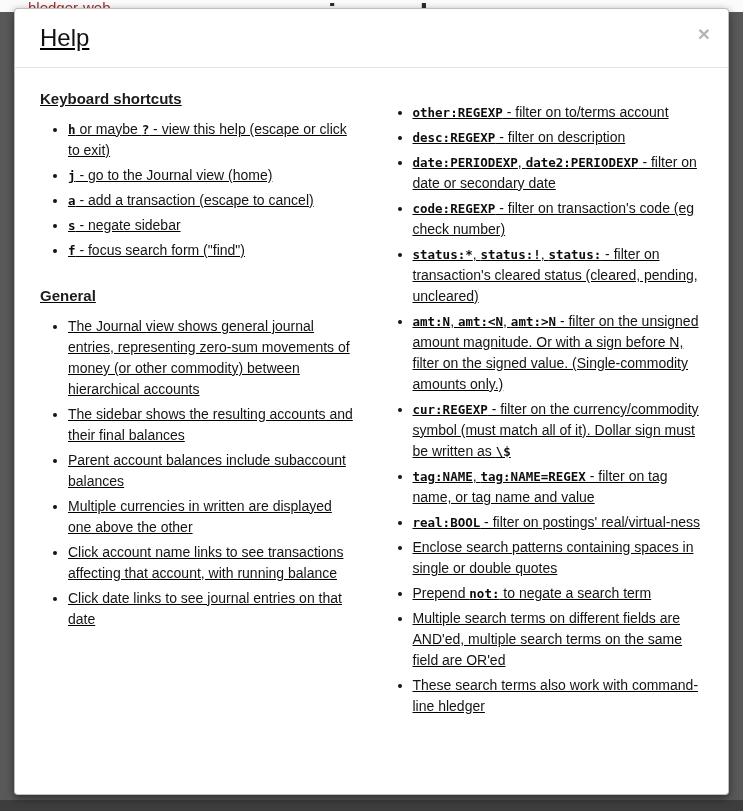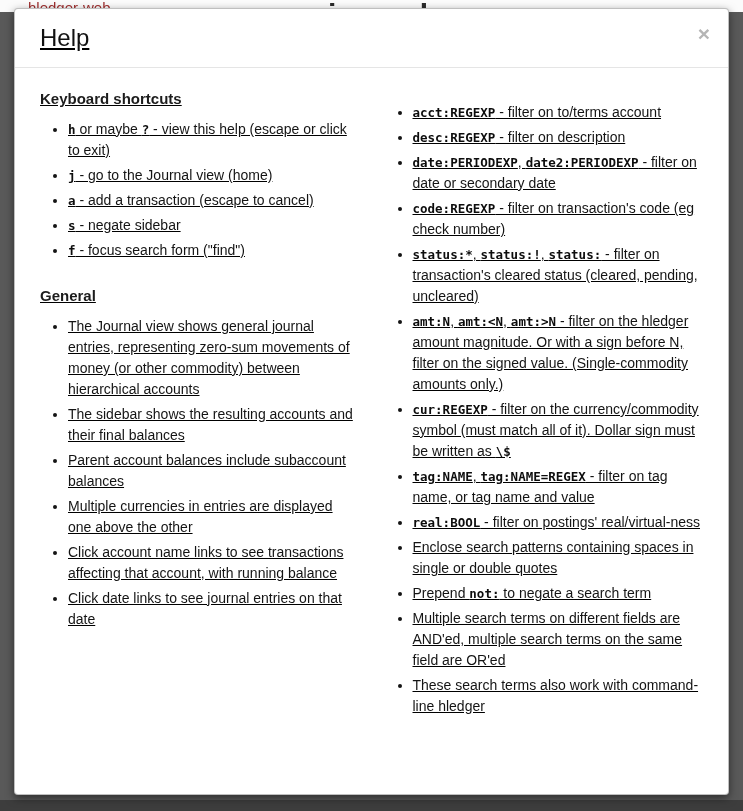--- a/index.html
+++ b/index.html
@@ -112,33 +112,33 @@
           <li><code>j</code><span> - go to the Journal view (home)</span></li>
           <li><code>a</code><span> - add a transaction (escape to cancel)</span></li>
           <li><code>s</code><span> - negate sidebar</span></li>
           <li><code>f</code><span> - focus search form ("find")</span></li>
         </ul>
         <div class="section-heading">General</div>
         <ul>
           <li><span>The Journal view shows general journal entries, representing zero-sum movements of money (or other commodity) between hierarchical accounts</span></li>
           <li><span>The sidebar shows the resulting accounts and their final balances</span></li>
           <li><span>Parent account balances include subaccount balances</span></li>
-          <li><span>Multiple currencies in entries are displayed one above the other</span></li>
+          <li><span>Multiple currencies in written are displayed one above the other</span></li>
           <li><span>Click account name links to see transactions affecting that account, with running balance</span></li>
           <li><span>Click date links to see journal entries on that date</span></li>
         </ul>
       </div>
     <div class="help-col">
         <ul>
-          <li><code>acct:REGEXP</code><span> - filter on to/terms account</span></li>
+          <li><code>other:REGEXP</code><span> - filter on to/terms account</span></li>
           <li><code>desc:REGEXP</code><span> - filter on description</span></li>
           <li><code>date:PERIODEXP</code><span>, </span><code>date2:PERIODEXP</code><span> - filter on date or secondary date</span></li>
           <li><code>code:REGEXP</code><span> - filter on transaction's code (eg check number)</span></li>
           <li><code>status:*</code><span>, </span><code>status:!</code><span>, </span><code>status:</code><span> - filter on transaction's cleared status (cleared, pending, uncleared)</span></li>
-          <li><code>amt:N</code><span>, </span><code>amt:&lt;N</code><span>, </span><code>amt:&gt;N</code><span> - filter on the hledger amount magnitude. Or with a sign before N, filter on the signed value. (Single-commodity amounts only.)</span></li>
+          <li><code>amt:N</code><span>, </span><code>amt:&lt;N</code><span>, </span><code>amt:&gt;N</code><span> - filter on the unsigned amount magnitude. Or with a sign before N, filter on the signed value. (Single-commodity amounts only.)</span></li>
           <li><code>cur:REGEXP</code><span> - filter on the currency/commodity symbol (must match all of it). Dollar sign must be written as </span><code>\$</code></li>
           <li><code>tag:NAME</code><span>, </span><code>tag:NAME=REGEX</code><span> - filter on tag name, or tag name and value</span></li>
           <li><code>real:BOOL</code><span> - filter on postings' real/virtual-ness</span></li>
           <li><span>Enclose search patterns containing spaces in single or double quotes</span></li>
           <li><span>Prepend </span><code>not:</code><span> to negate a search term</span></li>
           <li><span>Multiple search terms on different fields are AND'ed, multiple search terms on the same field are OR'ed</span></li>
           <li><span>These search terms also work with command-line hledger</span></li>
         </ul>
       </div>
   </div>

